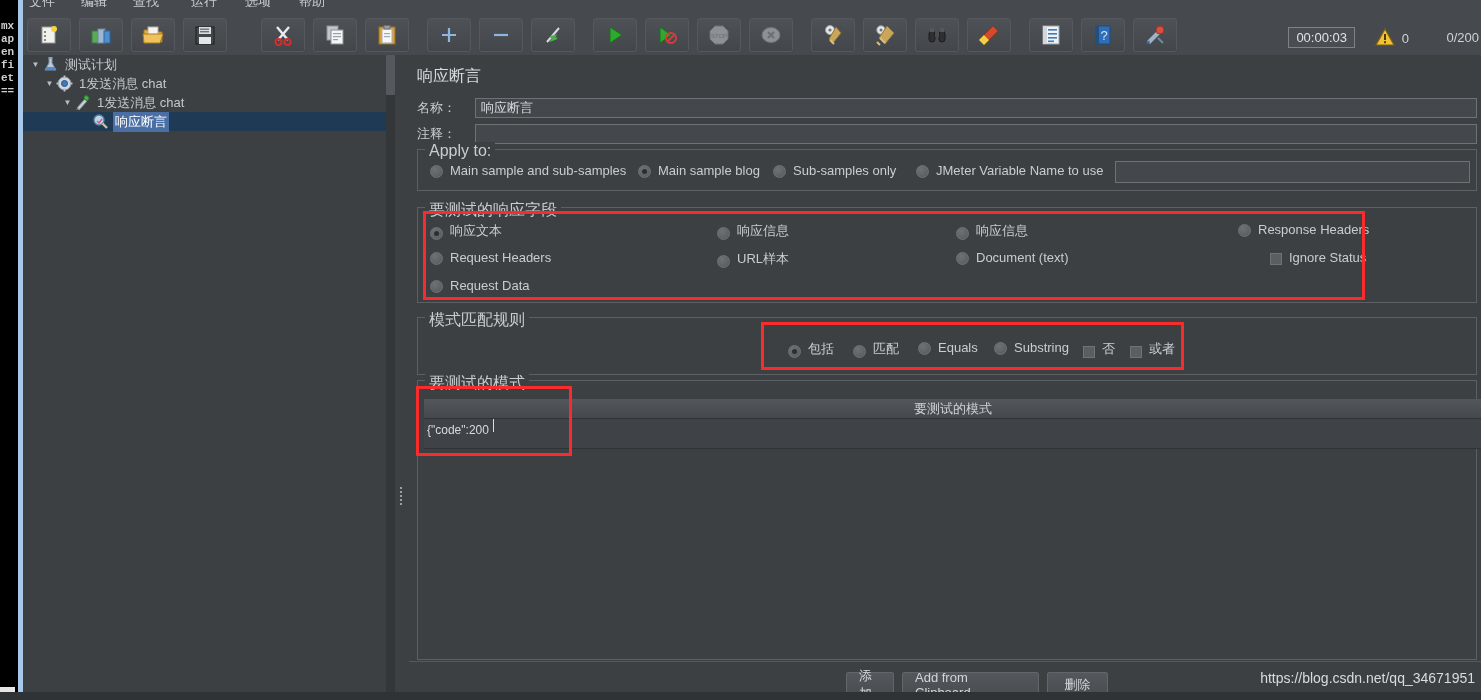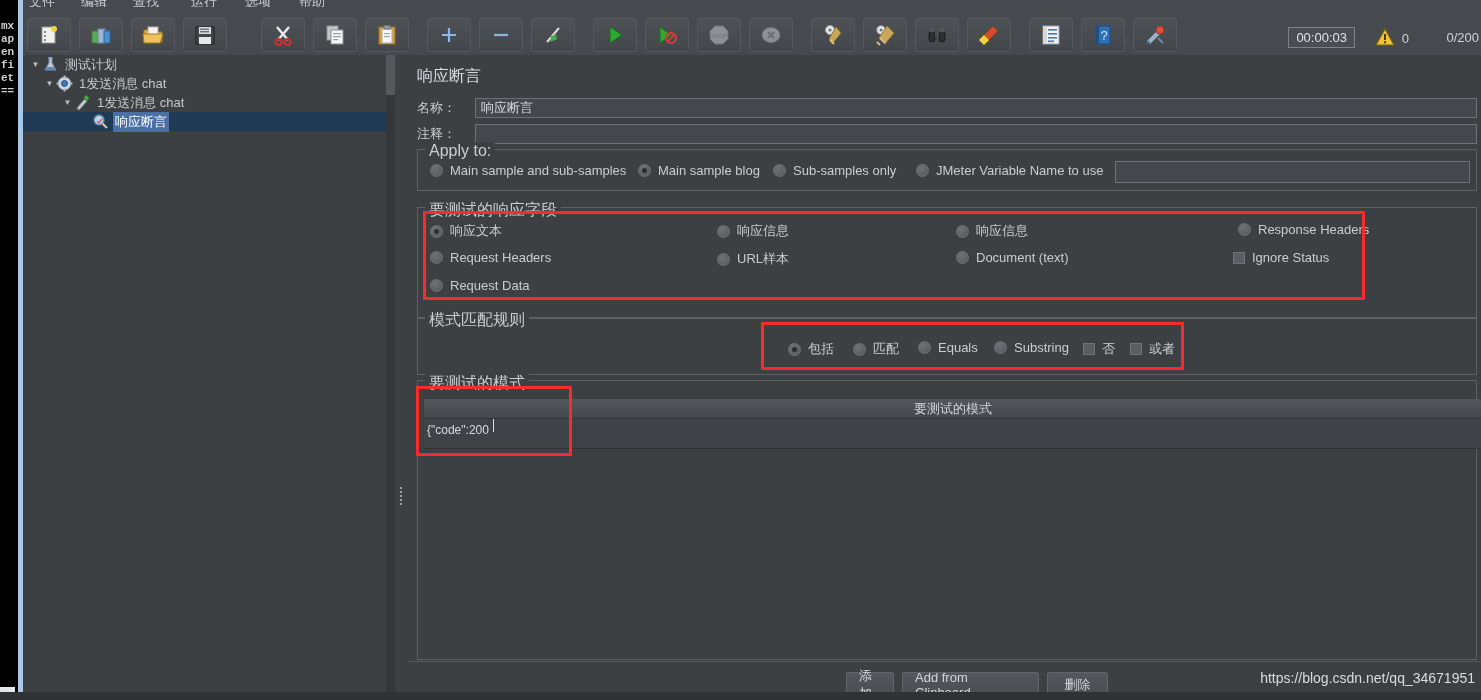--- a/index.html
+++ b/index.html
@@ -109,21 +109,21 @@
   
   .gbox{
     position:absolute;border:1px solid #5c6064;box-sizing:border-box;
   }
   .gbox > .glegend{
     position:absolute;left:7px;top:-8px;background:#3c4043;
     padding:0 4px;font-size:16px;color:#c8cdd2;white-space:nowrap;
   }
 
   
-  .opt{position:absolute;display:flex;align-items:center;white-space:nowrap;}
+  .opt{position:absolute;display:flex;align-items:flex-end;white-space:nowrap;}
   .radio{
     width:13px;height:13px;border-radius:50%;
     background:radial-gradient(circle at 35% 30%,#6e7276,#55595d);
     border:1px solid #6e7377;box-sizing:border-box;flex:0 0 auto;margin-right:7px;
     position:relative;
   }
   .radio.on::after{
     content:"";position:absolute;left:3px;top:3px;width:5px;height:5px;
     border-radius:50%;background:#2b2e31;
   }
@@ -531,21 +531,21 @@
         <span class="radio"></span>
         <span class="otext">Sub-samples only</span>
       </div>
       <div class="opt" style="left:498px;top:13px">
         <span class="radio"></span>
         <span class="otext">JMeter Variable Name to use</span>
       </div>
       <span class="fieldinput" style="position:absolute;left:697px;top:11px;width:355px;height:22px"></span>
     </div>
 
-    <div class="gbox" style="left:8px;top:152px;width:1060px;height:112px">
+    <div class="gbox" style="left:8px;top:152px;width:1060px;height:96px">
       <span class="glegend">要测试的响应字段</span>
 
       <div class="opt" style="left:12px;top:14px">
         <span class="radio on"></span>
         <span class="otext">响应文本</span>
       </div>
       <div class="opt" style="left:12px;top:42px">
         <span class="radio"></span>
         <span class="otext">Request Headers</span>
       </div>
@@ -569,21 +569,21 @@
       </div>
       <div class="opt" style="left:538px;top:42px">
         <span class="radio"></span>
         <span class="otext">Document (text)</span>
       </div>
 
       <div class="opt" style="left:820px;top:14px">
         <span class="radio"></span>
         <span class="otext">Response Headers</span>
       </div>
-      <div class="opt" style="left:815px;top:42px">
+      <div class="opt" style="left:852px;top:42px">
         <span class="cbox"></span>
         <span class="otext">Ignore Status</span>
       </div>
     </div>
 
     <div class="gbox" style="left:8px;top:262px;width:1060px;height:58px">
       <span class="glegend">模式匹配规则</span>
 
       <div class="opt" style="left:370px;top:22px">
         <span class="radio on"></span>

